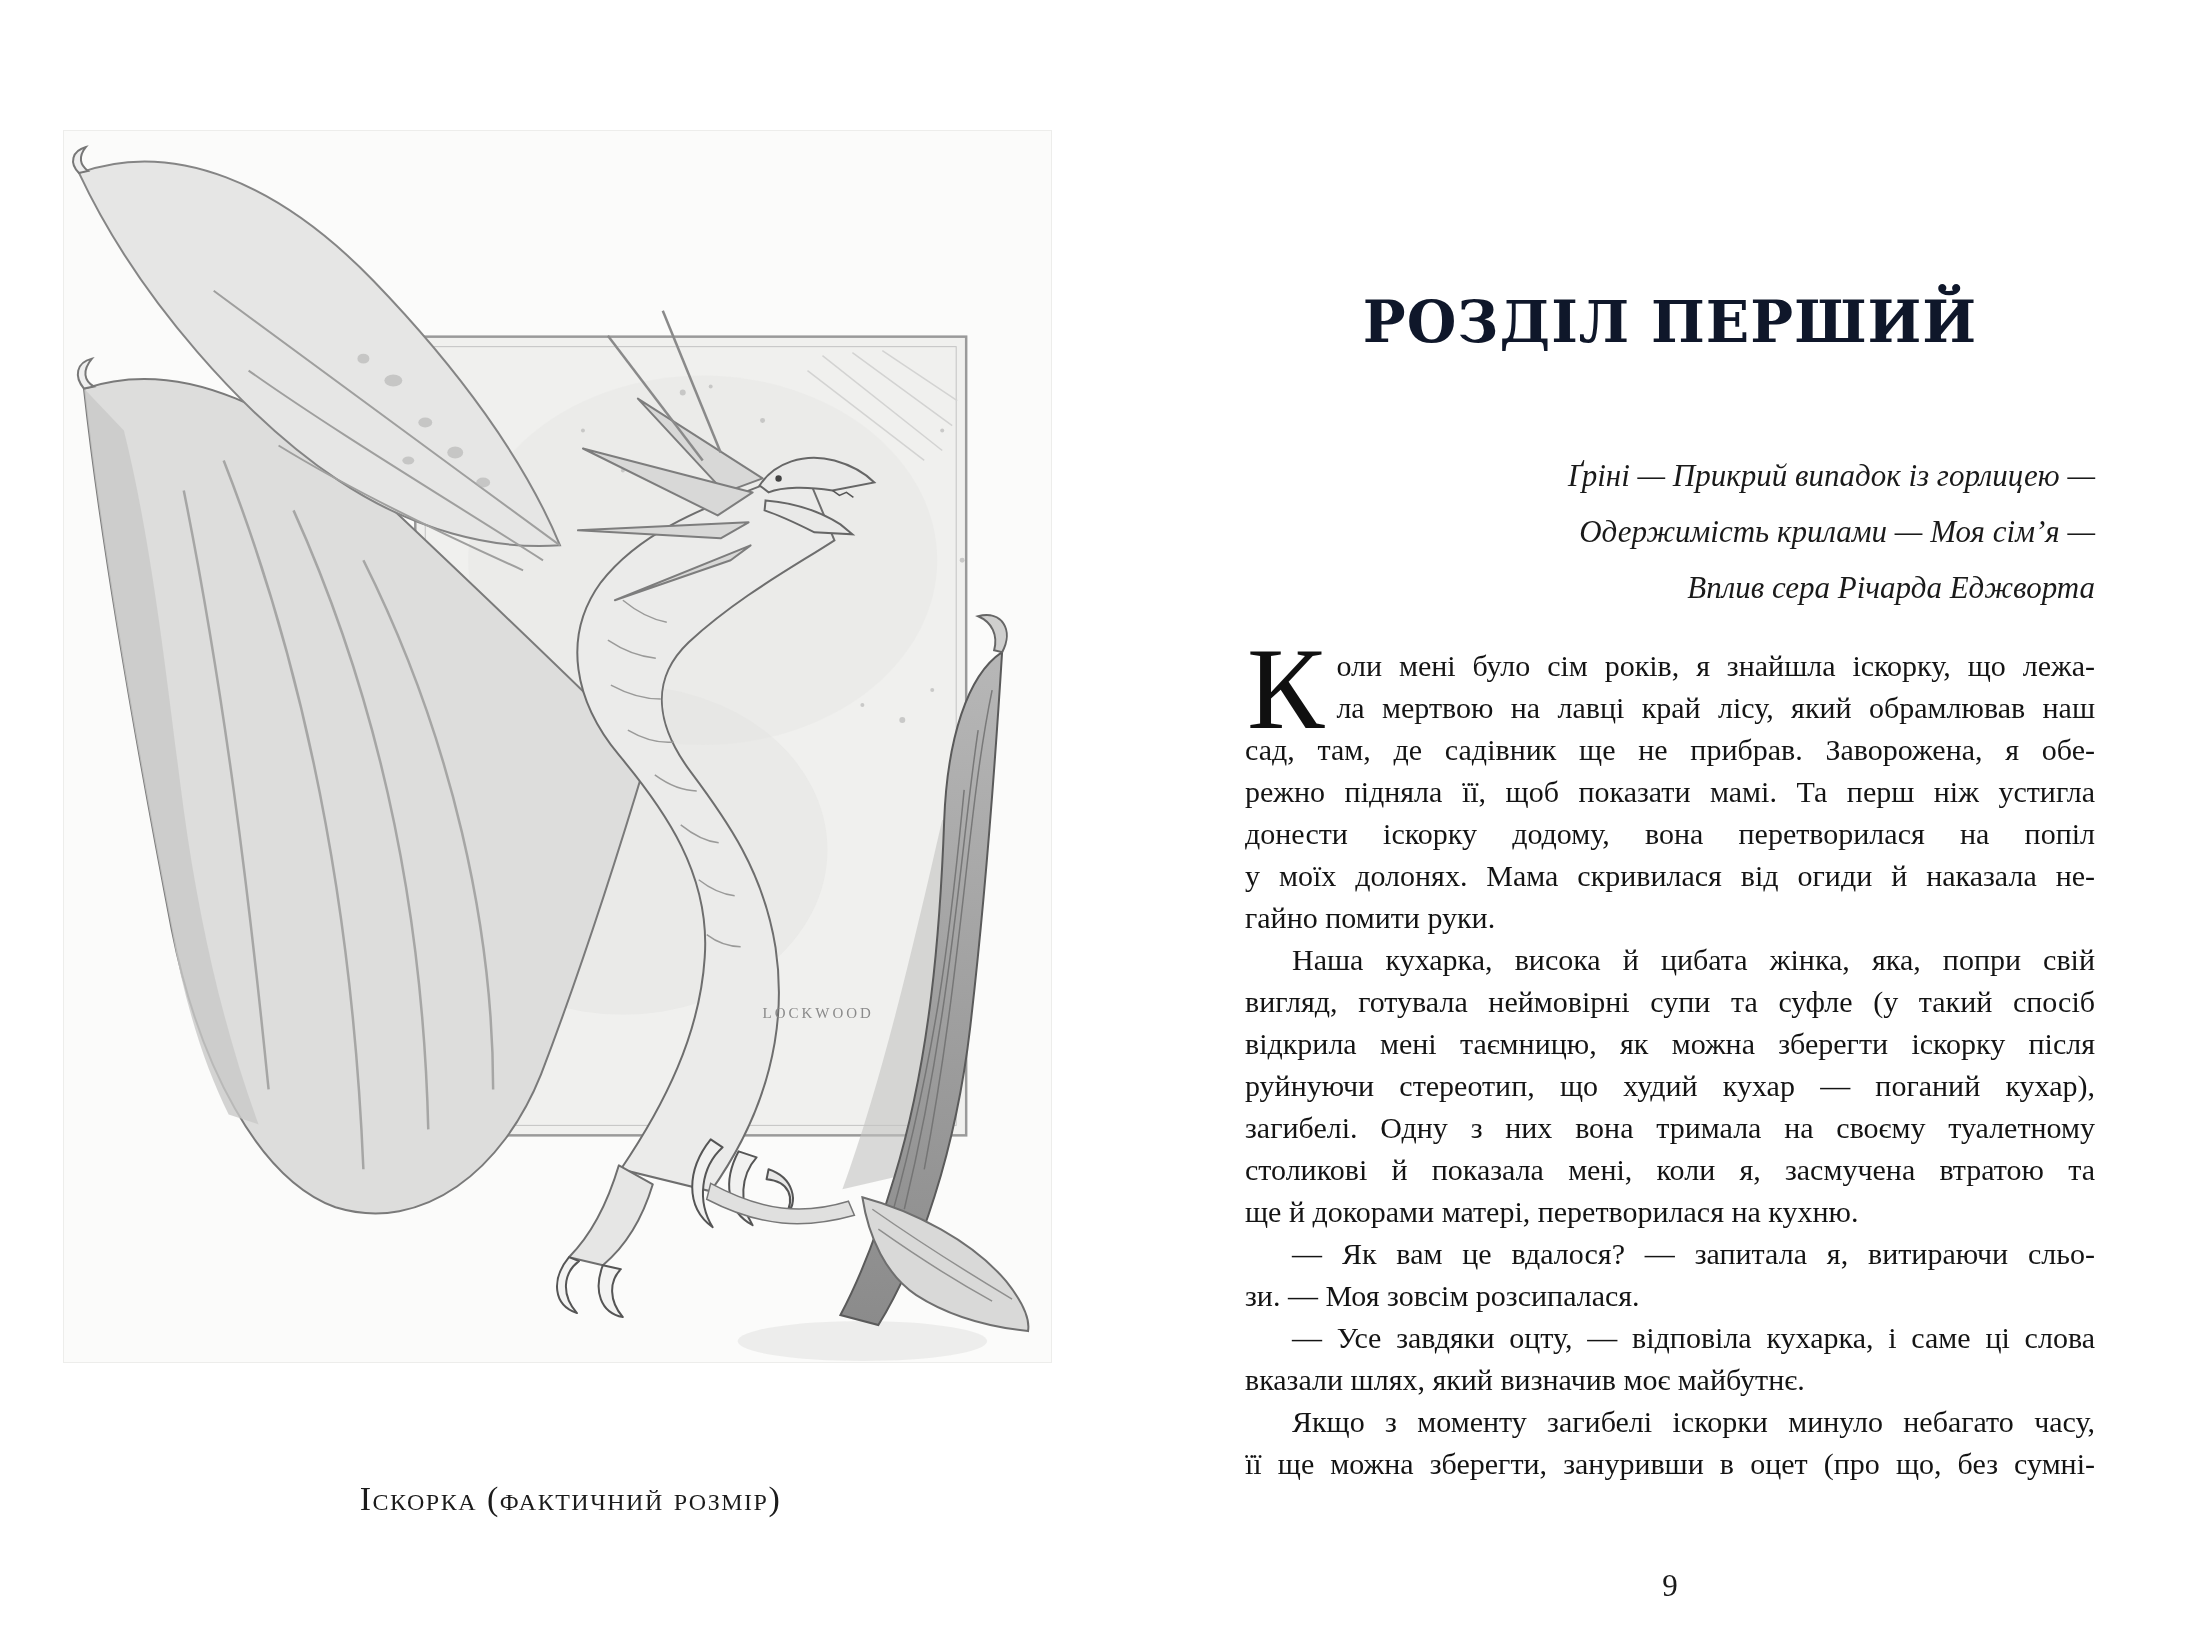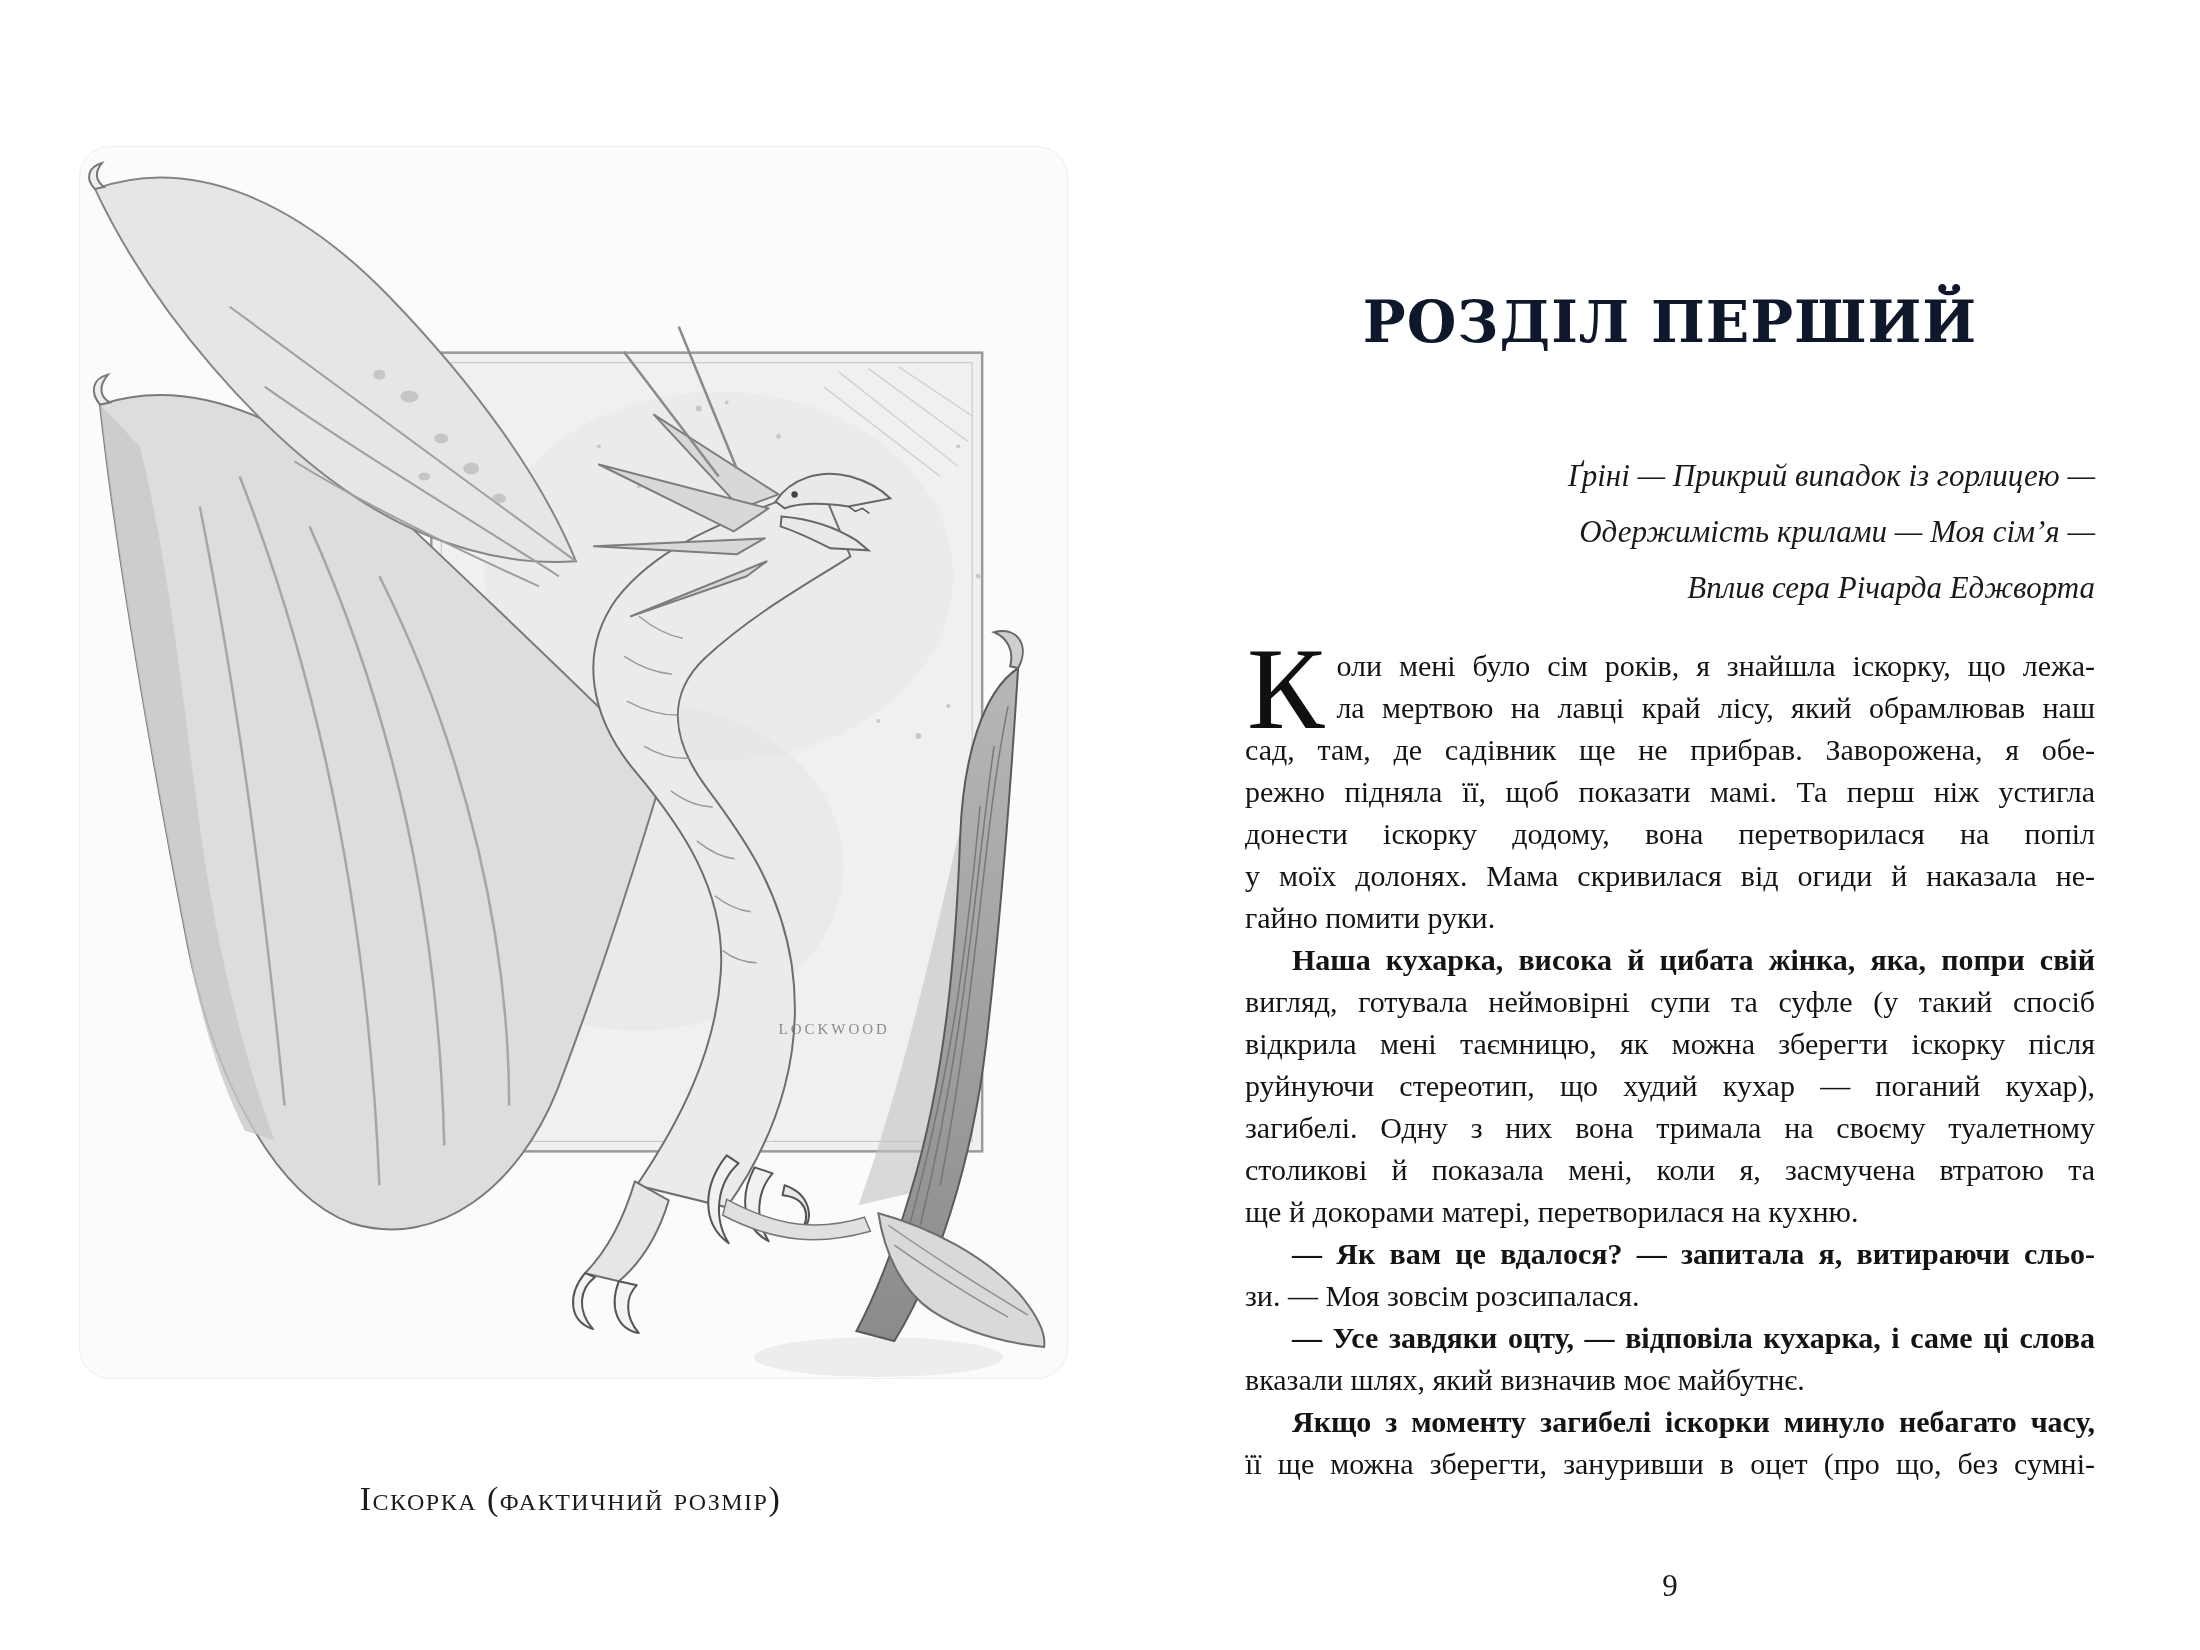--- a/index.html
+++ b/index.html
@@ -33,37 +33,37 @@
     text-align:right;font-style:italic;font-size:31px;line-height:56px;
     color:#1a1a1a;
   }
   .body-text{
     position:absolute;left:1245px;top:645px;width:850px;
     font-size:30px;line-height:42px;color:#141414;
   }
   .paragraph{margin:0;}
   .line{text-align:justify;text-align-last:justify;}
   .line.para-end{text-align-last:left;}
-  .line.indent{text-indent:47px;font-weight:bold;}
+  .line.indent{text-indent:47px;}
   .dropcap{
     float:left;height:84px;font-size:116px;line-height:88px;
     padding:0 12px 0 2px;font-weight:400;color:#101010;
   }
   .page-number{
     position:absolute;left:1245px;top:1568px;width:850px;
     text-align:center;font-size:31px;color:#1a1a1a;
   }
 </style>
 </head>
 <body>
 
 <div class="spread">
 
   <section>
-    <figure class="plate" style="margin:16px;border-radius:31px;">
+    <figure class="plate" style="margin:0;">
       <svg viewBox="0 0 989 1233" preserveAspectRatio="none">
         <defs>
           <linearGradient id="gWing" x1="0" y1="0" x2="0" y2="1">
             <stop offset="0" stop-color="#b7b7b7"></stop>
             <stop offset="1" stop-color="#8b8b8b"></stop>
           </linearGradient>
         </defs>
 
         <g>
           <rect x="352" y="206" width="552" height="800" fill="#f0f0ee" stroke="#9a9a9a" stroke-width="2.5"></rect>

